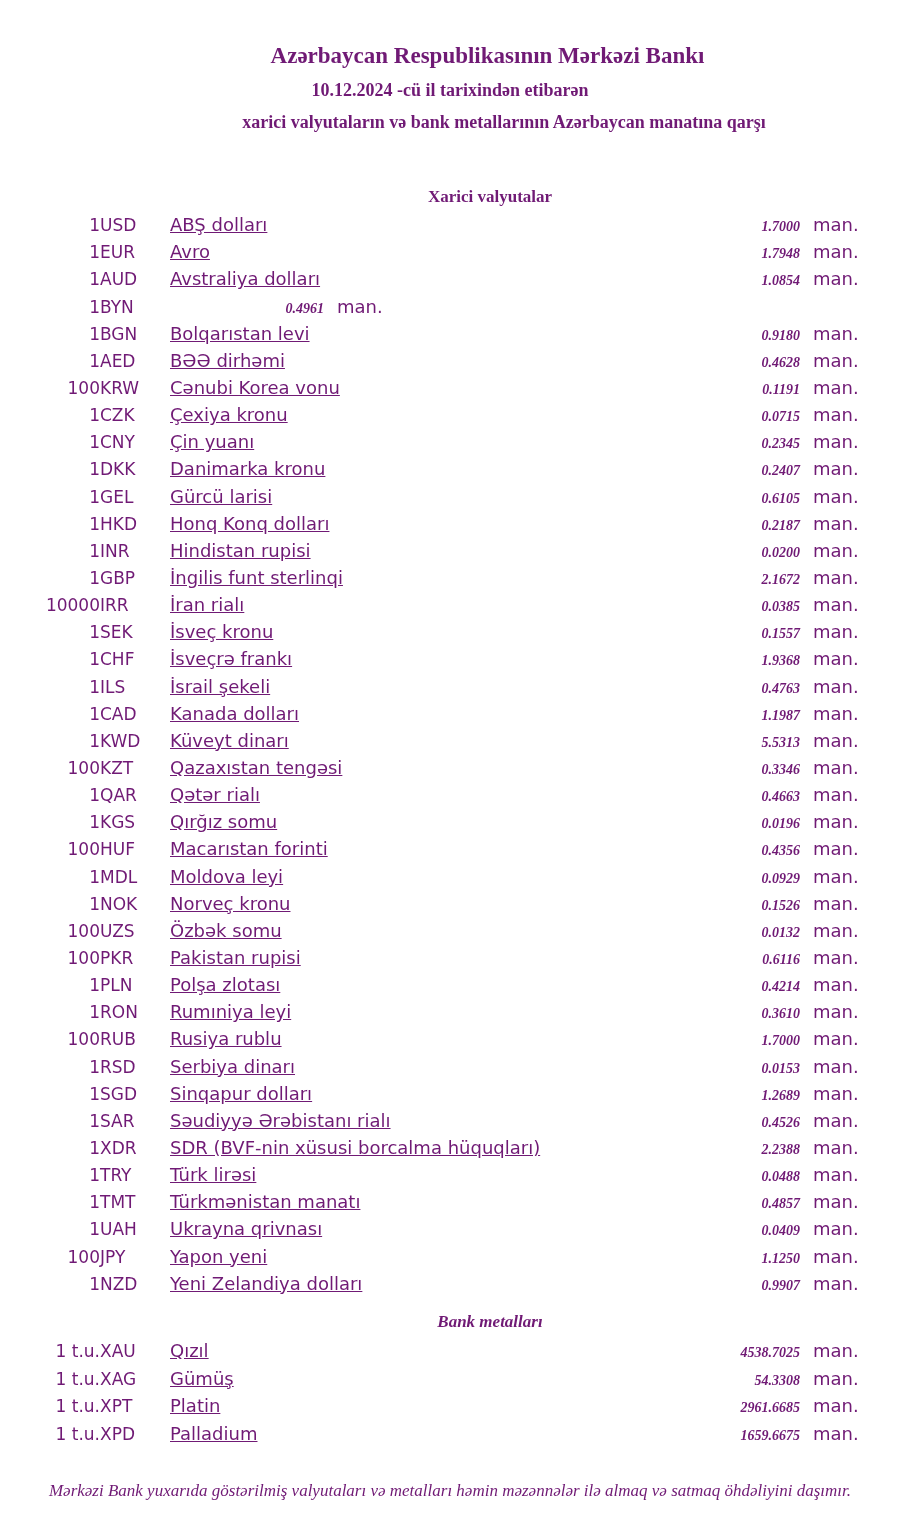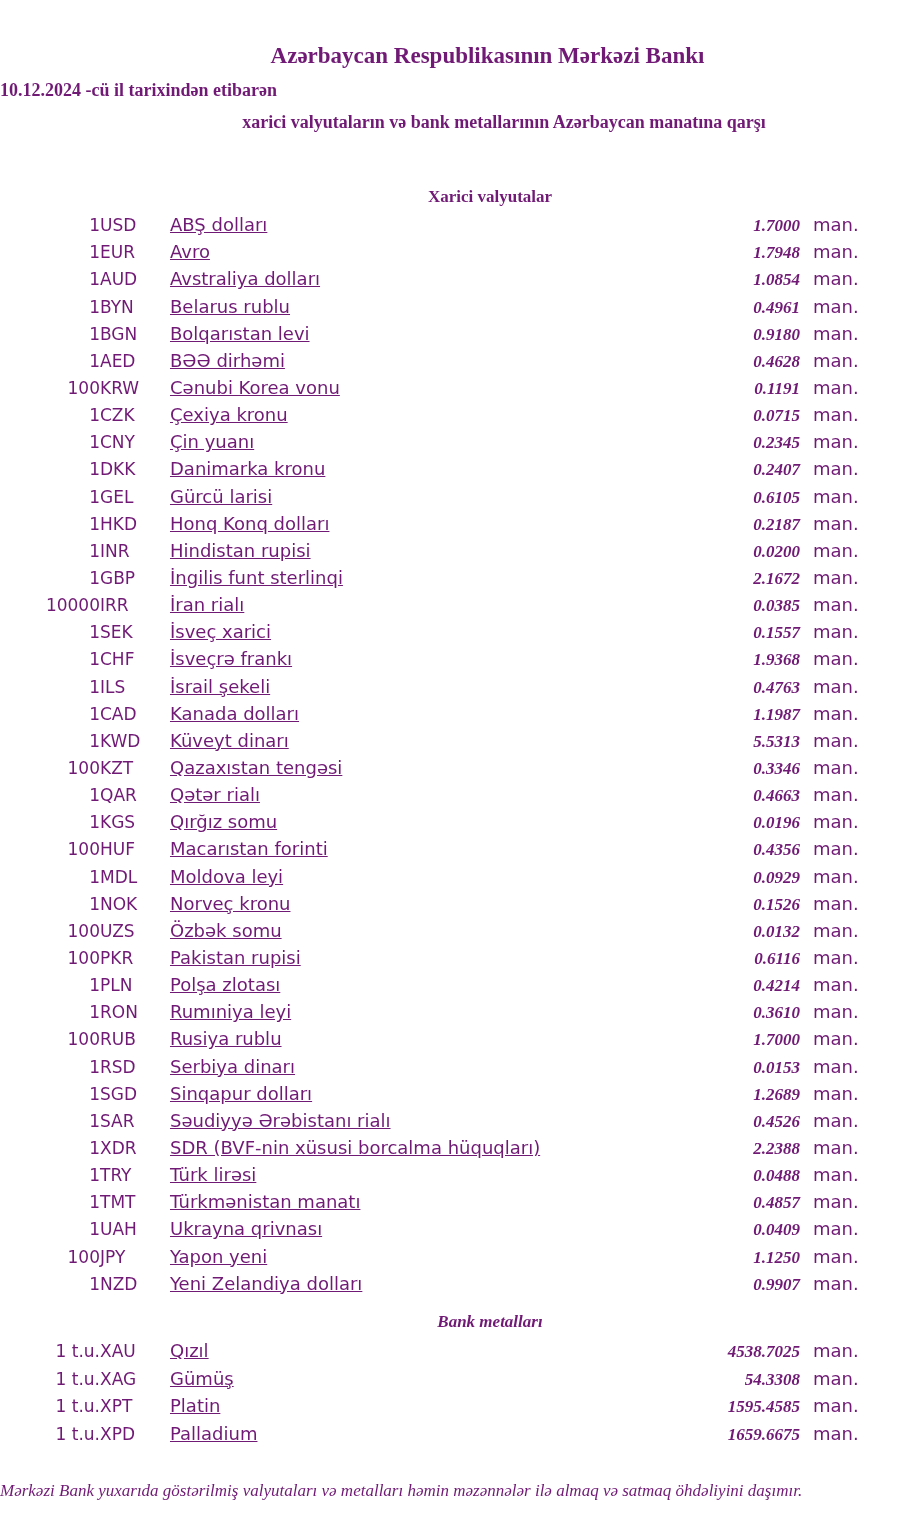--- a/index.html
+++ b/index.html
@@ -13,21 +13,21 @@
     font-family:"DejaVu Sans", sans-serif;
     overflow:hidden;
   }
   .serifbold { font-family:"Liberation Serif", serif; font-weight:bold; }
   .title {
     margin:0; font-size:23px; line-height:1.2;
     text-align:center; padding-left:75px;
   }
   .date-line {
     margin-top:10px; font-size:18px; line-height:1.2;
-    
+    text-align:center; 
   }
   .subtitle {
     margin-top:11px; font-size:18px; line-height:1.2;
     text-align:center; padding-left:108px;
   }
   .section-heading {
     margin:53px 0 7px 0; font-size:17px; line-height:1.2;
     text-align:center; padding-left:80px;
   }
   .section-heading.metals { margin-top:12px; margin-bottom:8px;font-style:italic; }
@@ -36,26 +36,27 @@
     display:flex; align-items:baseline;
     height:27.15px; white-space:nowrap;
   }
   .metal-rows .row { height:27.6px; }
   .qty  { display:inline-block; width:100px; text-align:right; font-size:17px; }
   .code { display:inline-block; width:62px;  text-align:left; font-size:17px; }
   .name { display:inline-block; width:476px; padding-left:8px; box-sizing:border-box;
           font-size:18px; overflow:hidden;text-decoration:underline; }
   .rate { display:inline-block; width:162px; text-align:right;
           font-family:"Liberation Serif", serif; font-style:italic; font-weight:bold;
-          font-size:17px; }
+          font-size:14px; }
   .man  { display:inline-block; padding-left:13px; font-size:18px; }
   .footer-note {
     margin-top:30px;
     font-family:"Liberation Serif", serif; font-style:italic;
     font-size:17px; line-height:1.2;
+    text-align:center;
   }
 </style>
 </head>
 <body>
 
 <div class="page">
 
   <header>
     <h1 class="title serifbold">Azərbaycan Respublikasının Mərkəzi Bankı</h1>
     <div class="date-line serifbold">10.12.2024 -cü il tarixindən etibarən</div>
@@ -82,21 +83,20 @@
         <div class="row">
           <span class="qty">1</span>
           <span class="code">AUD</span>
           <span class="name">Avstraliya dolları</span>
           <span class="rate">1.0854</span>
           <span class="man">man.</span>
         </div>
         <div class="row">
           <span class="qty">1</span>
           <span class="code">BYN</span>
-          <span class="name">Belarus rublu</span>
           <span class="rate">0.4961</span>
           <span class="man">man.</span>
         </div>
         <div class="row">
           <span class="qty">1</span>
           <span class="code">BGN</span>
           <span class="name">Bolqarıstan levi</span>
           <span class="rate">0.9180</span>
           <span class="man">man.</span>
         </div>
@@ -166,21 +166,21 @@
         <div class="row">
           <span class="qty">10000</span>
           <span class="code">IRR</span>
           <span class="name">İran rialı</span>
           <span class="rate">0.0385</span>
           <span class="man">man.</span>
         </div>
         <div class="row">
           <span class="qty">1</span>
           <span class="code">SEK</span>
-          <span class="name">İsveç xarici</span>
+          <span class="name">İsveç kronu</span>
           <span class="rate">0.1557</span>
           <span class="man">man.</span>
         </div>
         <div class="row">
           <span class="qty">1</span>
           <span class="code">CHF</span>
           <span class="name">İsveçrə frankı</span>
           <span class="rate">1.9368</span>
           <span class="man">man.</span>
         </div>
@@ -362,21 +362,21 @@
           <span class="qty">1 t.u.</span>
           <span class="code">XAG</span>
           <span class="name">Gümüş</span>
           <span class="rate">54.3308</span>
           <span class="man">man.</span>
         </div>
         <div class="row">
           <span class="qty">1 t.u.</span>
           <span class="code">XPT</span>
           <span class="name">Platin</span>
-          <span class="rate">1595.4585</span>
+          <span class="rate">2961.6685</span>
           <span class="man">man.</span>
         </div>
         <div class="row">
           <span class="qty">1 t.u.</span>
           <span class="code">XPD</span>
           <span class="name">Palladium</span>
           <span class="rate">1659.6675</span>
           <span class="man">man.</span>
         </div>
       </div>

